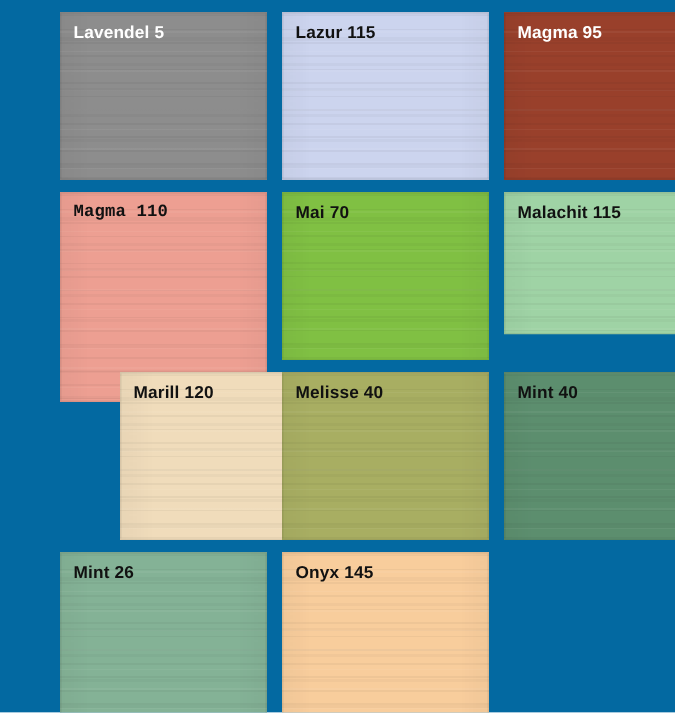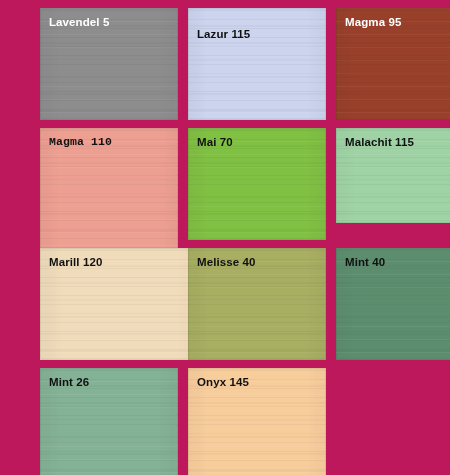--- a/index.html
+++ b/index.html
@@ -114,32 +114,32 @@
     line-height: 14px;
     white-space: nowrap;
     z-index: 5;
   }
   .label-light { color: #ffffff; }
   .label-dark  { color: #111111; }
 </style>
 </head>
 <body>
 
-<div id="swatch-grid" style="background: #be185d; padding-left: 40px;">
+<div id="swatch-grid" style="background: #0369a1; padding-left: 40px;">
     <div class="swatch-cell" style="width: 138px; height: 112px;">
       <div class="swatch-paint" style="background: rgb(141, 141, 141);"></div>
       <div class="swatch-grain-2"></div>
       <div class="swatch-grain"></div>
       <div class="swatch-label label-light" style="color: rgb(255, 255, 255);">Lavendel 5</div>
     </div>
     <div class="swatch-cell" style="width: 138px; height: 112px;">
       <div class="swatch-paint" style="background: rgb(204, 212, 238);"></div>
       <div class="swatch-grain-2"></div>
       <div class="swatch-grain"></div>
-      <div class="swatch-label label-dark" style="color: rgb(17, 17, 17); margin-top: 12px;">Lazur 115</div>
+      <div class="swatch-label label-dark" style="color: rgb(17, 17, 17);">Lazur 115</div>
     </div>
     <div class="swatch-cell" style="width: 138px; height: 112px;">
       <div class="swatch-paint" style="background: rgb(153, 64, 43);"></div>
       <div class="swatch-grain-2"></div>
       <div class="swatch-grain"></div>
       <div class="swatch-label label-light" style="color: rgb(255, 255, 255);">Magma 95</div>
     </div>
     <div class="swatch-cell" style="width: 138px; height: 140px; font-family: Liberation Mono, monospace;">
       <div class="swatch-paint" style="background: rgb(237, 159, 146);"></div>
       <div class="swatch-grain-2"></div>
@@ -151,21 +151,21 @@
       <div class="swatch-grain-2"></div>
       <div class="swatch-grain"></div>
       <div class="swatch-label label-dark" style="color: rgb(17, 17, 17);">Mai 70</div>
     </div>
     <div class="swatch-cell" style="width: 138px; height: 95px;">
       <div class="swatch-paint" style="background: rgb(159, 211, 165);"></div>
       <div class="swatch-grain-2"></div>
       <div class="swatch-grain"></div>
       <div class="swatch-label label-dark" style="color: rgb(17, 17, 17);">Malachit 115</div>
     </div>
-    <div class="swatch-cell" style="width: 160px; height: 112px;">
+    <div class="swatch-cell" style="width: 160px; height: 112px; margin-left: 40px;">
       <div class="swatch-paint" style="background: rgb(240, 220, 187);"></div>
       <div class="swatch-grain-2"></div>
       <div class="swatch-grain"></div>
       <div class="swatch-label label-dark" style="color: rgb(17, 17, 17);">Marill 120</div>
     </div>
     <div class="swatch-cell" style="width: 138px; height: 112px;">
       <div class="swatch-paint" style="background: rgb(168, 174, 98);"></div>
       <div class="swatch-grain-2"></div>
       <div class="swatch-grain"></div>
       <div class="swatch-label label-dark" style="color: rgb(17, 17, 17);">Melisse 40</div>

